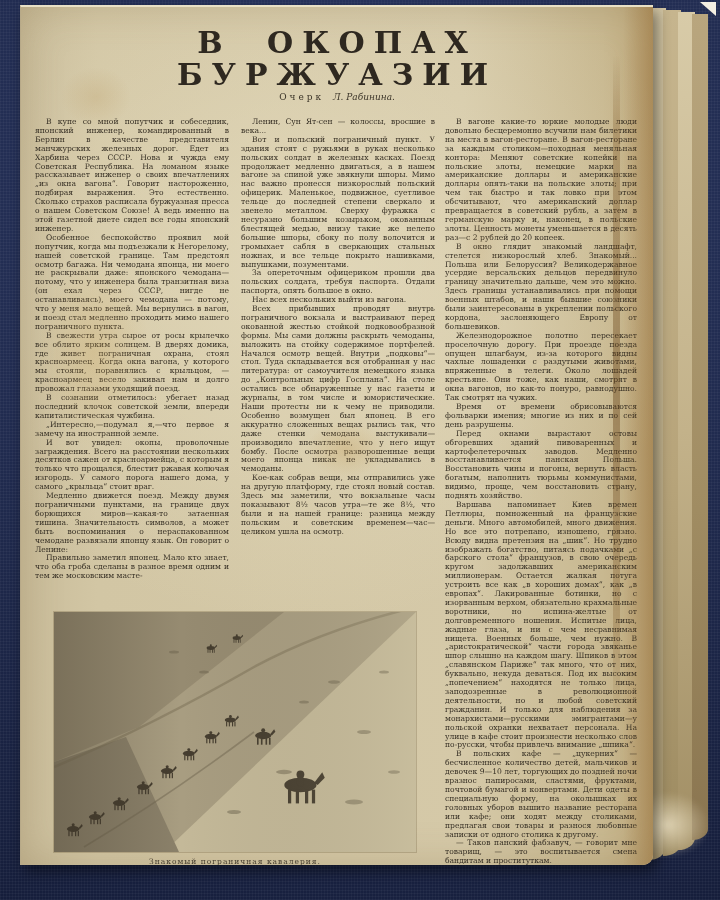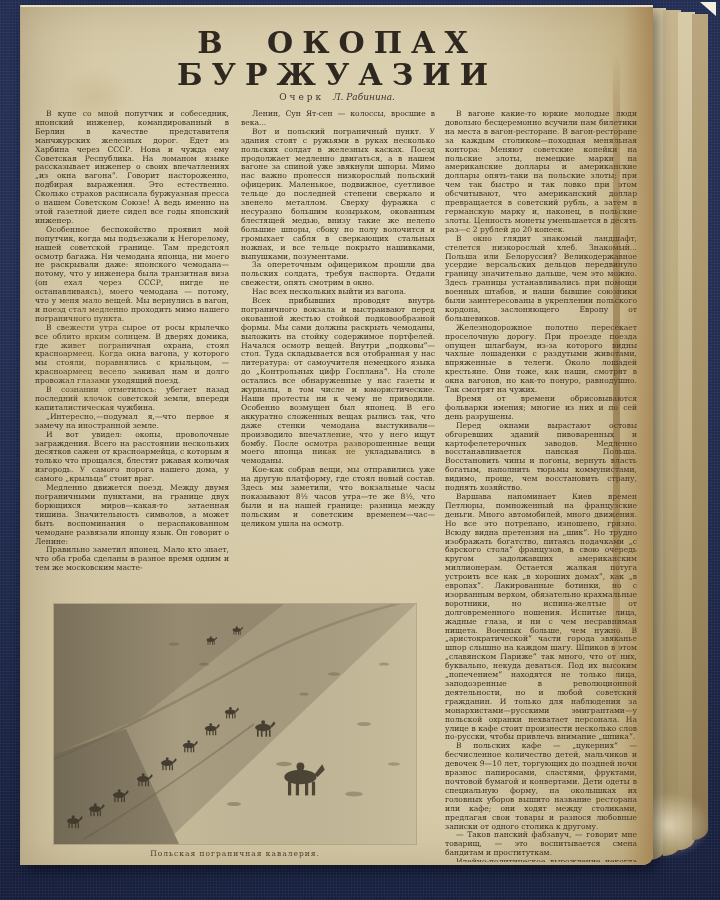--- a/index.html
+++ b/index.html
@@ -32,21 +32,21 @@
   .stain.s2{left:285px;top:415px;width:80px;height:55px;background:radial-gradient(closest-side, rgba(190,150,80,.30), rgba(190,150,80,0));}
   .stain.s3{left:40px;top:60px;width:70px;height:60px;background:radial-gradient(closest-side, rgba(180,145,85,.22), rgba(180,145,85,0));}
   .stain.s4{left:430px;top:120px;width:60px;height:240px;background:radial-gradient(closest-side, rgba(170,130,70,.14), rgba(170,130,70,0));}
   .right-wash{position:absolute;right:0;top:0;width:30px;height:100%;background:linear-gradient(to left, rgba(146,100,42,.35), rgba(146,100,42,0));}
   .crack{position:absolute;left:592px;top:48px;width:7px;height:670px;
     background:linear-gradient(to bottom, rgba(122,82,32,0), rgba(122,82,32,.30) 12%, rgba(100,64,22,.42) 50%, rgba(122,82,32,.25) 85%, rgba(122,82,32,0));
     filter:blur(.4px);}
   
   .title{margin:20px 0 2px;text-align:center;font-size:30px;font-weight:700;color:#2e2820;
     letter-spacing:9px;word-spacing:16px;line-height:1.05;}
-  .subtitle{text-align:center;font-size:9px;color:#3d362a;margin-bottom:8px;}
+  .subtitle{text-align:center;font-size:9px;color:#3d362a;margin-bottom:16px;}
   .subtitle .lbl{letter-spacing:3px;}
   .subtitle .auth{font-style:italic;margin-left:6px;}
   .content{display:flex;gap:10px;padding:0 16px 0 14px;}
   .left-wrap{width:400px;flex:0 0 auto;}
   .cols{display:flex;gap:12px;height:484px;overflow:hidden;}
   .col{width:194px;flex:0 0 auto;color:#362f24;}
   .col p{margin:0;font-size:7.6px;line-height:8.9px;text-align:justify;text-indent:11px;
     text-rendering:optimizeLegibility;}
   .col3{width:192px;height:752px;overflow:hidden;}
   
@@ -90,21 +90,21 @@
             <p>В свежести утра сырое от росы крылечко все облито ярким солнцем. В дверях домика, где живет пограничная охрана, стоял красноармеец. Когда окна вагона, у которого мы стояли, поравнялись с крыльцом, — красноармеец весело закивал нам и долго провожал глазами уходящий поезд.</p>
             <p>В сознании отметилось: убегает назад последний клочок советской земли, впереди капиталистическая чужбина.</p>
             <p>„Интересно,—подумал я,—что первое я замечу на иностранной земле.</p>
             <p>И вот увидел: окопы, проволочные заграждения. Всего на расстоянии нескольких десятков сажен от красноармейца, с которым я только что прощался, блестит ржавая колючая изгородь. У самого порога нашего дома, у самого „крыльца“ стоит враг.</p>
             <p>Медленно движется поезд. Между двумя пограничными пунктами, на границе двух борющихся миров—какая-то затаенная тишина. Значительность символов, а может быть воспоминания о нераспакованном чемодане развязали японцу язык. Он говорит о Ленине:</p>
             <p>Правильно заметил японец. Мало кто знает, что оба гроба сделаны в разное время одним и тем же московским масте-</p>
           </div>
           <div class="col">
             <p>Ленин, Сун Ят-сен — колоссы, вросшие в века...</p>
             <p>Вот и польский пограничный пункт. У здания стоят с ружьями в руках несколько польских солдат в железных касках. Поезд продолжает медленно двигаться, а в нашем вагоне за спиной уже звякнули шпоры. Мимо нас важно пронесся низкорослый польский офицерик. Маленькое, подвижное, суетливое тельце до последней степени сверкало и звенело металлом. Сверху фуражка с несуразно большим козырьком, окованным блестящей медью, внизу такие же нелепо большие шпоры, сбоку по полу волочится и громыхает сабля в сверкающих стальных ножнах, и все тельце покрыто нашивками, выпушками, позументами.</p>
-            <p>За опереточным офицериком прошли два польских солдата, требуя паспорта. Отдали свежести, опять смотрим в окно.</p>
+            <p>За опереточным офицериком прошли два польских солдата, требуя паспорта. Отдали паспорта, опять большое в окно.</p>
             <p>Нас всех нескольких выйти из вагона.</p>
             <p>Всех прибывших проводят внутрь пограничного вокзала и выстраивают перед окованной жестью стойкой подковообразной формы. Мы сами должны раскрыть чемоданы, выложить на стойку содержимое портфелей. Начался осмотр вещей. Внутри „подковы“—стол. Туда складывается вся отобранная у нас литература: от самоучителя немецкого языка до „Контрольных цифр Госплана“. На столе остались все обнаруженные у нас газеты и журналы, в том числе и юмористические. Наши протесты ни к чему не приводили. Особенно возмущен был японец. В его аккуратно сложенных вещах рылись так, что даже стенки чемодана выстукивали—производило впечатление, что у него ищут бомбу. После осмотра разворошенные вещи моего японца никак не укладывались в чемоданы.</p>
             <p>Кое-как собрав вещи, мы отправились уже на другую платформу, где стоял новый состав. Здесь мы заметили, что вокзальные часы показывают 8½ часов утра—те же 8½, что были и на нашей границе: разница между польским и советским временем—час—целиком ушла на осмотр.</p>
           </div>
         </div>
 
         <figure class="photo" style="margin-bottom:0;">
           <svg width="362" height="240" viewBox="0 0 362 240" xmlns="http://www.w3.org/2000/svg">
             <defs>
               <filter id="grain">
@@ -156,21 +156,21 @@
             <use href="#rider" transform="translate(228,150) scale(2.3)"></use>
             <rect width="362" height="240" fill="url(#g1)" opacity="0"></rect>
             <linearGradient id="g2" x1="0" y1="0" x2="1" y2="0">
               <stop offset="0" stop-color="#3a3224" stop-opacity="0.30"></stop>
               <stop offset="0.35" stop-color="#3a3224" stop-opacity="0"></stop>
               <stop offset="1" stop-color="#d8cfae" stop-opacity="0.18"></stop>
             </linearGradient>
             <rect width="362" height="240" fill="url(#g2)"></rect>
           </svg>
         </figure>
-        <figcaption class="caption">Польская пограничная кавалерия.</figcaption>
+        <figcaption class="caption">Знакомый пограничная кавалерия.</figcaption>
       </div>
 
       <div class="col col3">
         <p>В вагоне какие-то юркие молодые люди довольно бесцеремонно всучили нам билетики на места в вагон-ресторане. В вагон-ресторане за каждым столиком—походная меняльная контора: Меняют советские копейки на польские злоты, немецкие марки на американские доллары и американские доллары опять-таки на польские злоты; при чем так быстро и так ловко при этом обсчитывают, что американский доллар превращается в советский рубль, а затем в германскую марку и, наконец, в польские злоты. Ценность монеты уменьшается в десять раз—с 2 рублей до 20 копеек.</p>
         <p>В окно глядит знакомый ландшафт, стелется низкорослый хлеб. Знакомый... Польша или Белоруссия? Великодержавное усердие версальских дельцов передвинуло границу значительно дальше, чем это можно. Здесь границы устанавливались при помощи военных штабов, и наши бывшие союзники были заинтересованы в укреплении польского кордона, заслоняющего Европу от большевиков.</p>
         <p>Железнодорожное полотно пересекает проселочную дорогу. При проезде поезда опущен шлагбаум, из-за которого видны чахлые лошаденки с раздутыми животами, впряженные в телеги. Около лошадей крестьяне. Они тоже, как наши, смотрят в окна вагонов, но как-то понуро, равнодушно. Так смотрят на чужих.</p>
         <p>Время от времени обрисовываются фольварки имения; многие из них и по сей день разрушены.</p>
         <p>Перед окнами вырастают остовы обгоревших зданий пивоваренных и картофелетерочных заводов. Медленно восстанавливается панская Польша. Восстановить чины и погоны, вернуть власть богатым, наполнить тюрьмы коммунистами, видимо, проще, чем восстановить страну, поднять хозяйство.</p>
         <p>Варшава напоминает Киев времен Петлюры, помноженный на французские деньги. Много автомобилей, много движения. Но все это потрепано, изношено, грязно. Всюду видна претензия на „шик“. Но трудно изображать богатство, питаясь подачками „с барского стола“ французов, в свою очередь кругом задолжавших американским миллионерам. Остается жалкая потуга устроить все как „в хороших домах“, как „в европах“. Лакированные ботинки, но с изорванным верхом, обязательно крахмальные воротники, но испина-желтые от долговременного ношения. Испитые лица, жадные глаза, и ни с чем несравнимая нищета. Военных больше, чем нужно. В „аристократической“ части города звяканье шпор слышно на каждом шагу. Шпиков в этом „славянском Париже“ так много, что от них, буквально, некуда деваться. Под их высоким „попечением“ находятся не только лица, заподозренные в революционной деятельности, но и любой советский гражданин. И только для наблюдения за монархистами—русскими эмигрантами—у польской охранки нехватает персонала. На улице в кафе стоит произнести несколько слов по-русски, чтобы привлечь внимание „шпика“.</p>
         <p>В польских кафе — „цукерних“ — бесчисленное количество детей, мальчиков и девочек 9—10 лет, торгующих до поздней ночи вразнос папиросами, сластями, фруктами, почтовой бумагой и конвертами. Дети одеты в специальную форму, на околышках их головных уборов вышито название ресторана или кафе; они ходят между столиками, предлагая свои товары и разнося любовные записки от одного столика к другому.</p>

